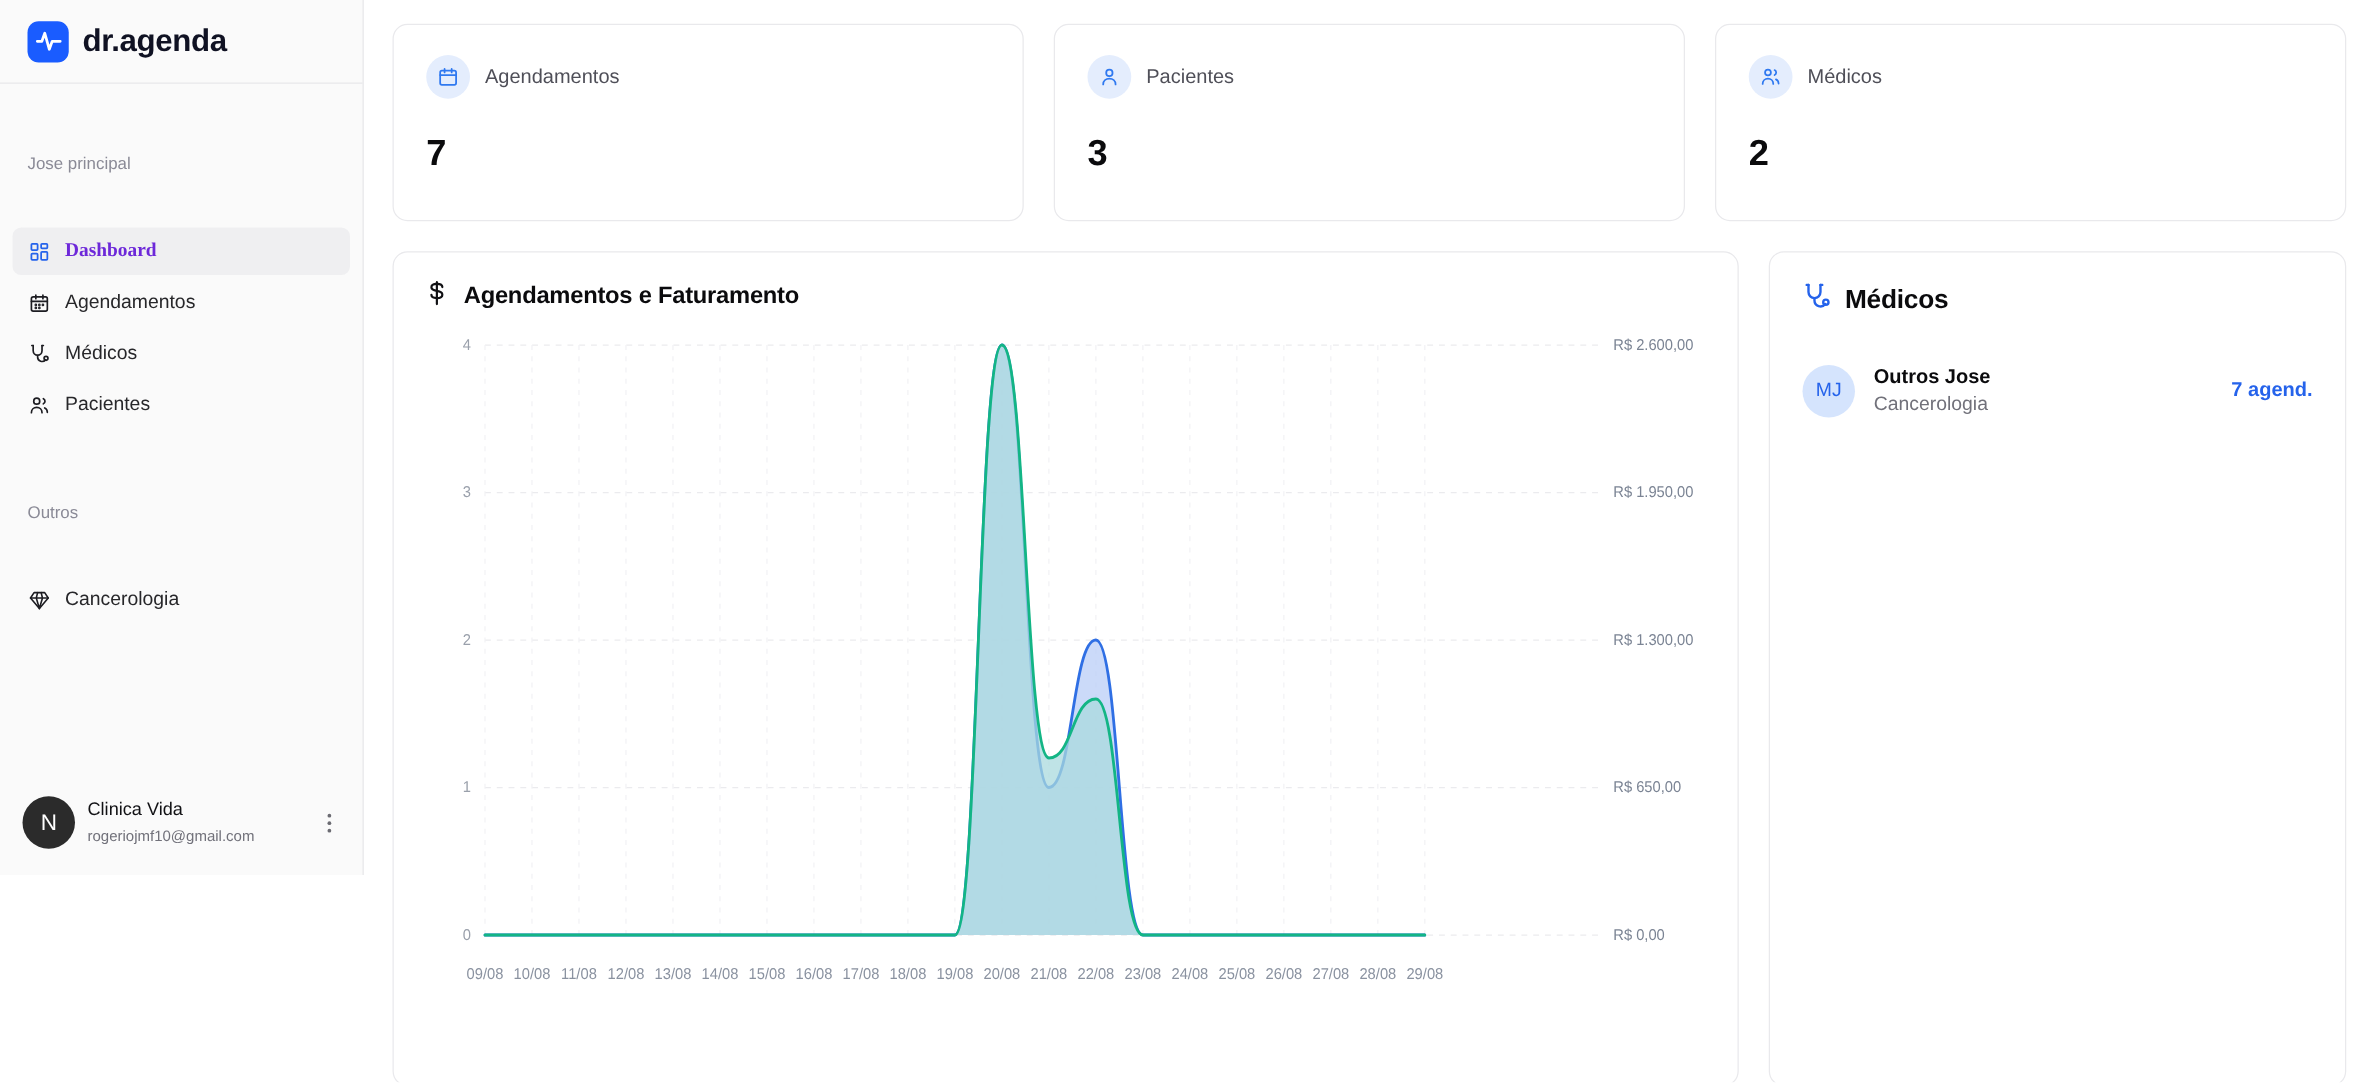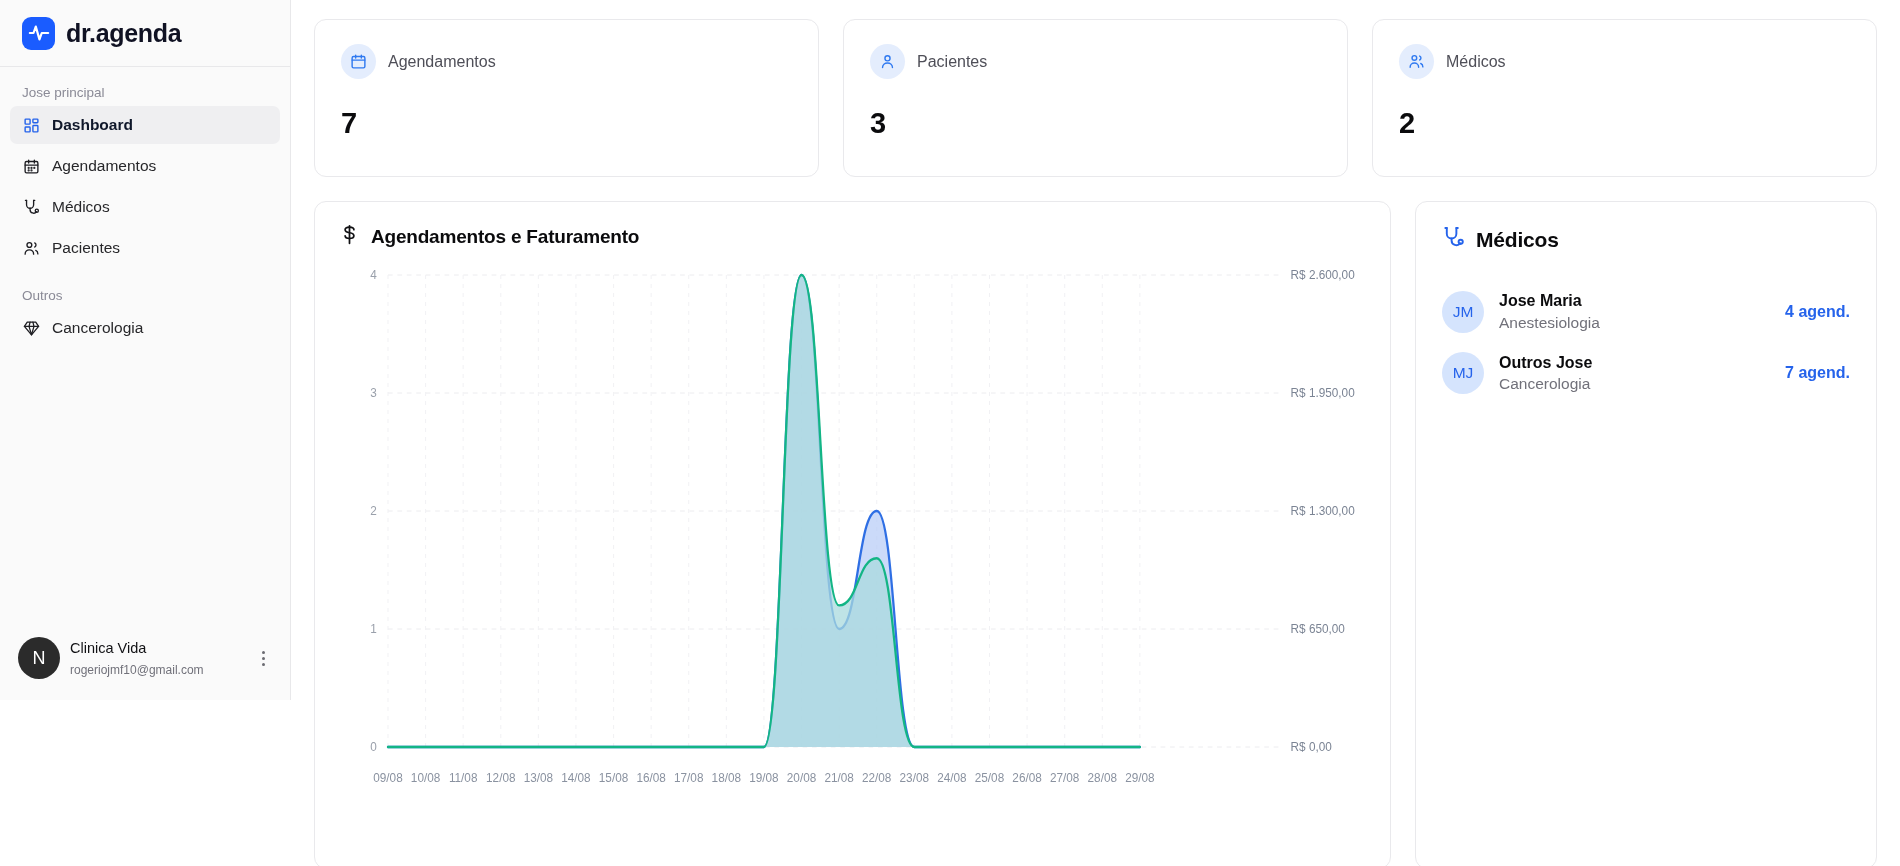--- a/index.html
+++ b/index.html
@@ -13,20 +13,21 @@
   .app { display: flex; width: 1900px; height: 866px; }
 
   
   .sidebar {
     width: 291px; height: 700px;
     background: #fafafa;
     border-right: 1px solid #e8e8ea;
     display: flex; flex-direction: column;
     flex: 0 0 291px;
     position: relative;
+    gap: 38px;
   }
   .sb-header {
     height: 67px; display: flex; align-items: center; gap: 11px;
     padding: 0 22px; border-bottom: 1px solid #e8e8ea;
   }
   .logo-mark {
     width: 33px; height: 33px; border-radius: 9px;
     background: #1a5cff; display: flex; align-items: center; justify-content: center;
     flex: 0 0 33px;
   }
@@ -36,21 +37,21 @@
     font-size: 13.5px; color: #8a8a96; padding: 18px 22px 6px 22px; font-weight: 400;
   }
   .nav { padding: 0 10px; }
   .nav-item {
     display: flex; align-items: center; gap: 11px;
     height: 38px; padding: 0 12px; border-radius: 7px;
     font-size: 15.5px; color: #27272a; cursor: pointer;
     margin-bottom: 3px;
   }
   .nav-item .ico { width: 19px; height: 19px; display:flex; align-items:center; justify-content:center; flex:0 0 19px;}
-  .nav-item.active { background: #efeff1; color: #0f172a; font-weight: 700; }
+  .nav-item.active { background: #efeff1; color: #6d28d9; font-weight: 700; font-family: Liberation Serif, serif; }
   .nav-item.active .ico svg { stroke: #2563eb; }
 
   .sb-spacer { flex: 1 1 auto; }
 
   .sb-user {
     display: flex; align-items: center; gap: 10px;
     padding: 14px 18px 20px 18px;
   }
   .avatar-dark {
     width: 42px; height: 42px; border-radius: 50%;
@@ -357,28 +358,20 @@
               <path d="M5 2v6a5 5 0 0 0 10 0V2"></path>
                 <path d="M5 2H3.5M15 2h1.5"></path>
               <path d="M10 13v2a5 5 0 0 0 9 3"></path>
                 <circle cx="19.5" cy="16.5" r="2.2"></circle>
             </svg>
           </span>
           <span class="t">Médicos</span>
         </div>
 
         <div class="doc-list">
-          <div class="doc-row">
-            <span class="doc-av">JM</span>
-            <span class="doc-meta">
-              <span class="doc-name">Jose Maria</span><br>
-              <span class="doc-spec">Anestesiologia</span>
-            </span>
-            <span class="doc-count">4 agend.</span>
-          </div>
 
           <div class="doc-row">
             <span class="doc-av">MJ</span>
             <span class="doc-meta">
               <span class="doc-name">Outros Jose</span><br>
               <span class="doc-spec">Cancerologia</span>
             </span>
             <span class="doc-count">7 agend.</span>
           </div>
         </div>

